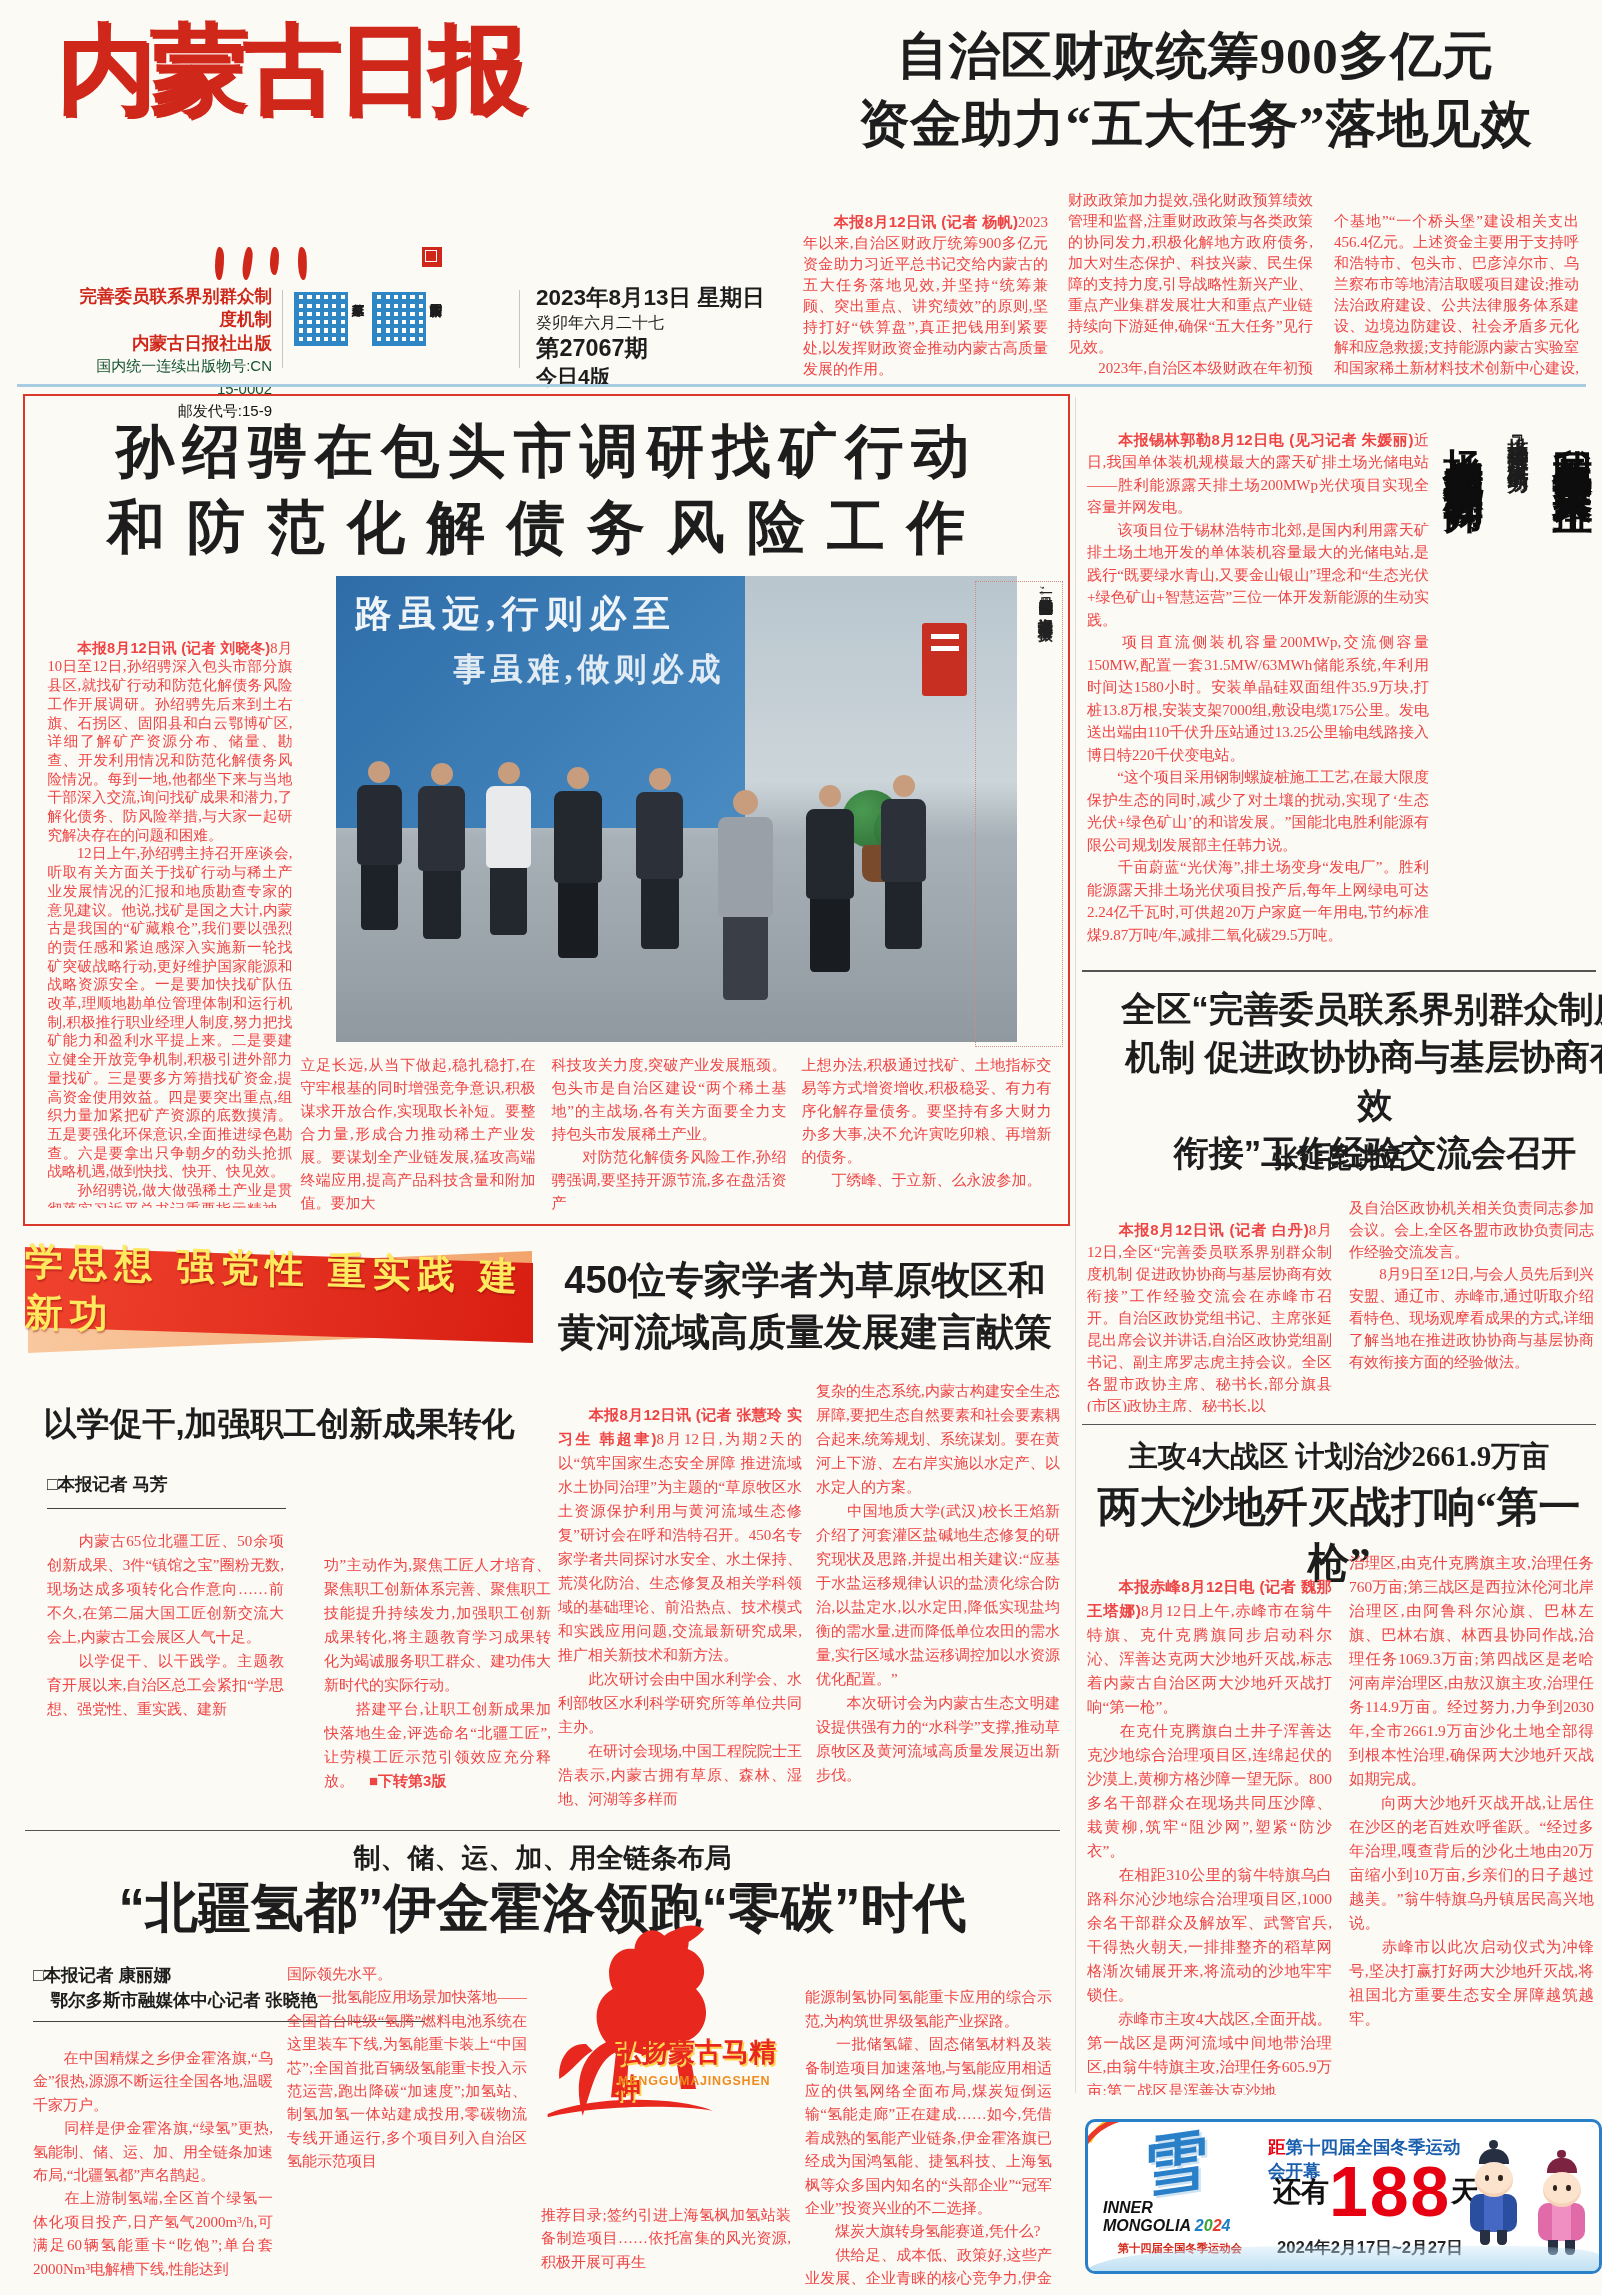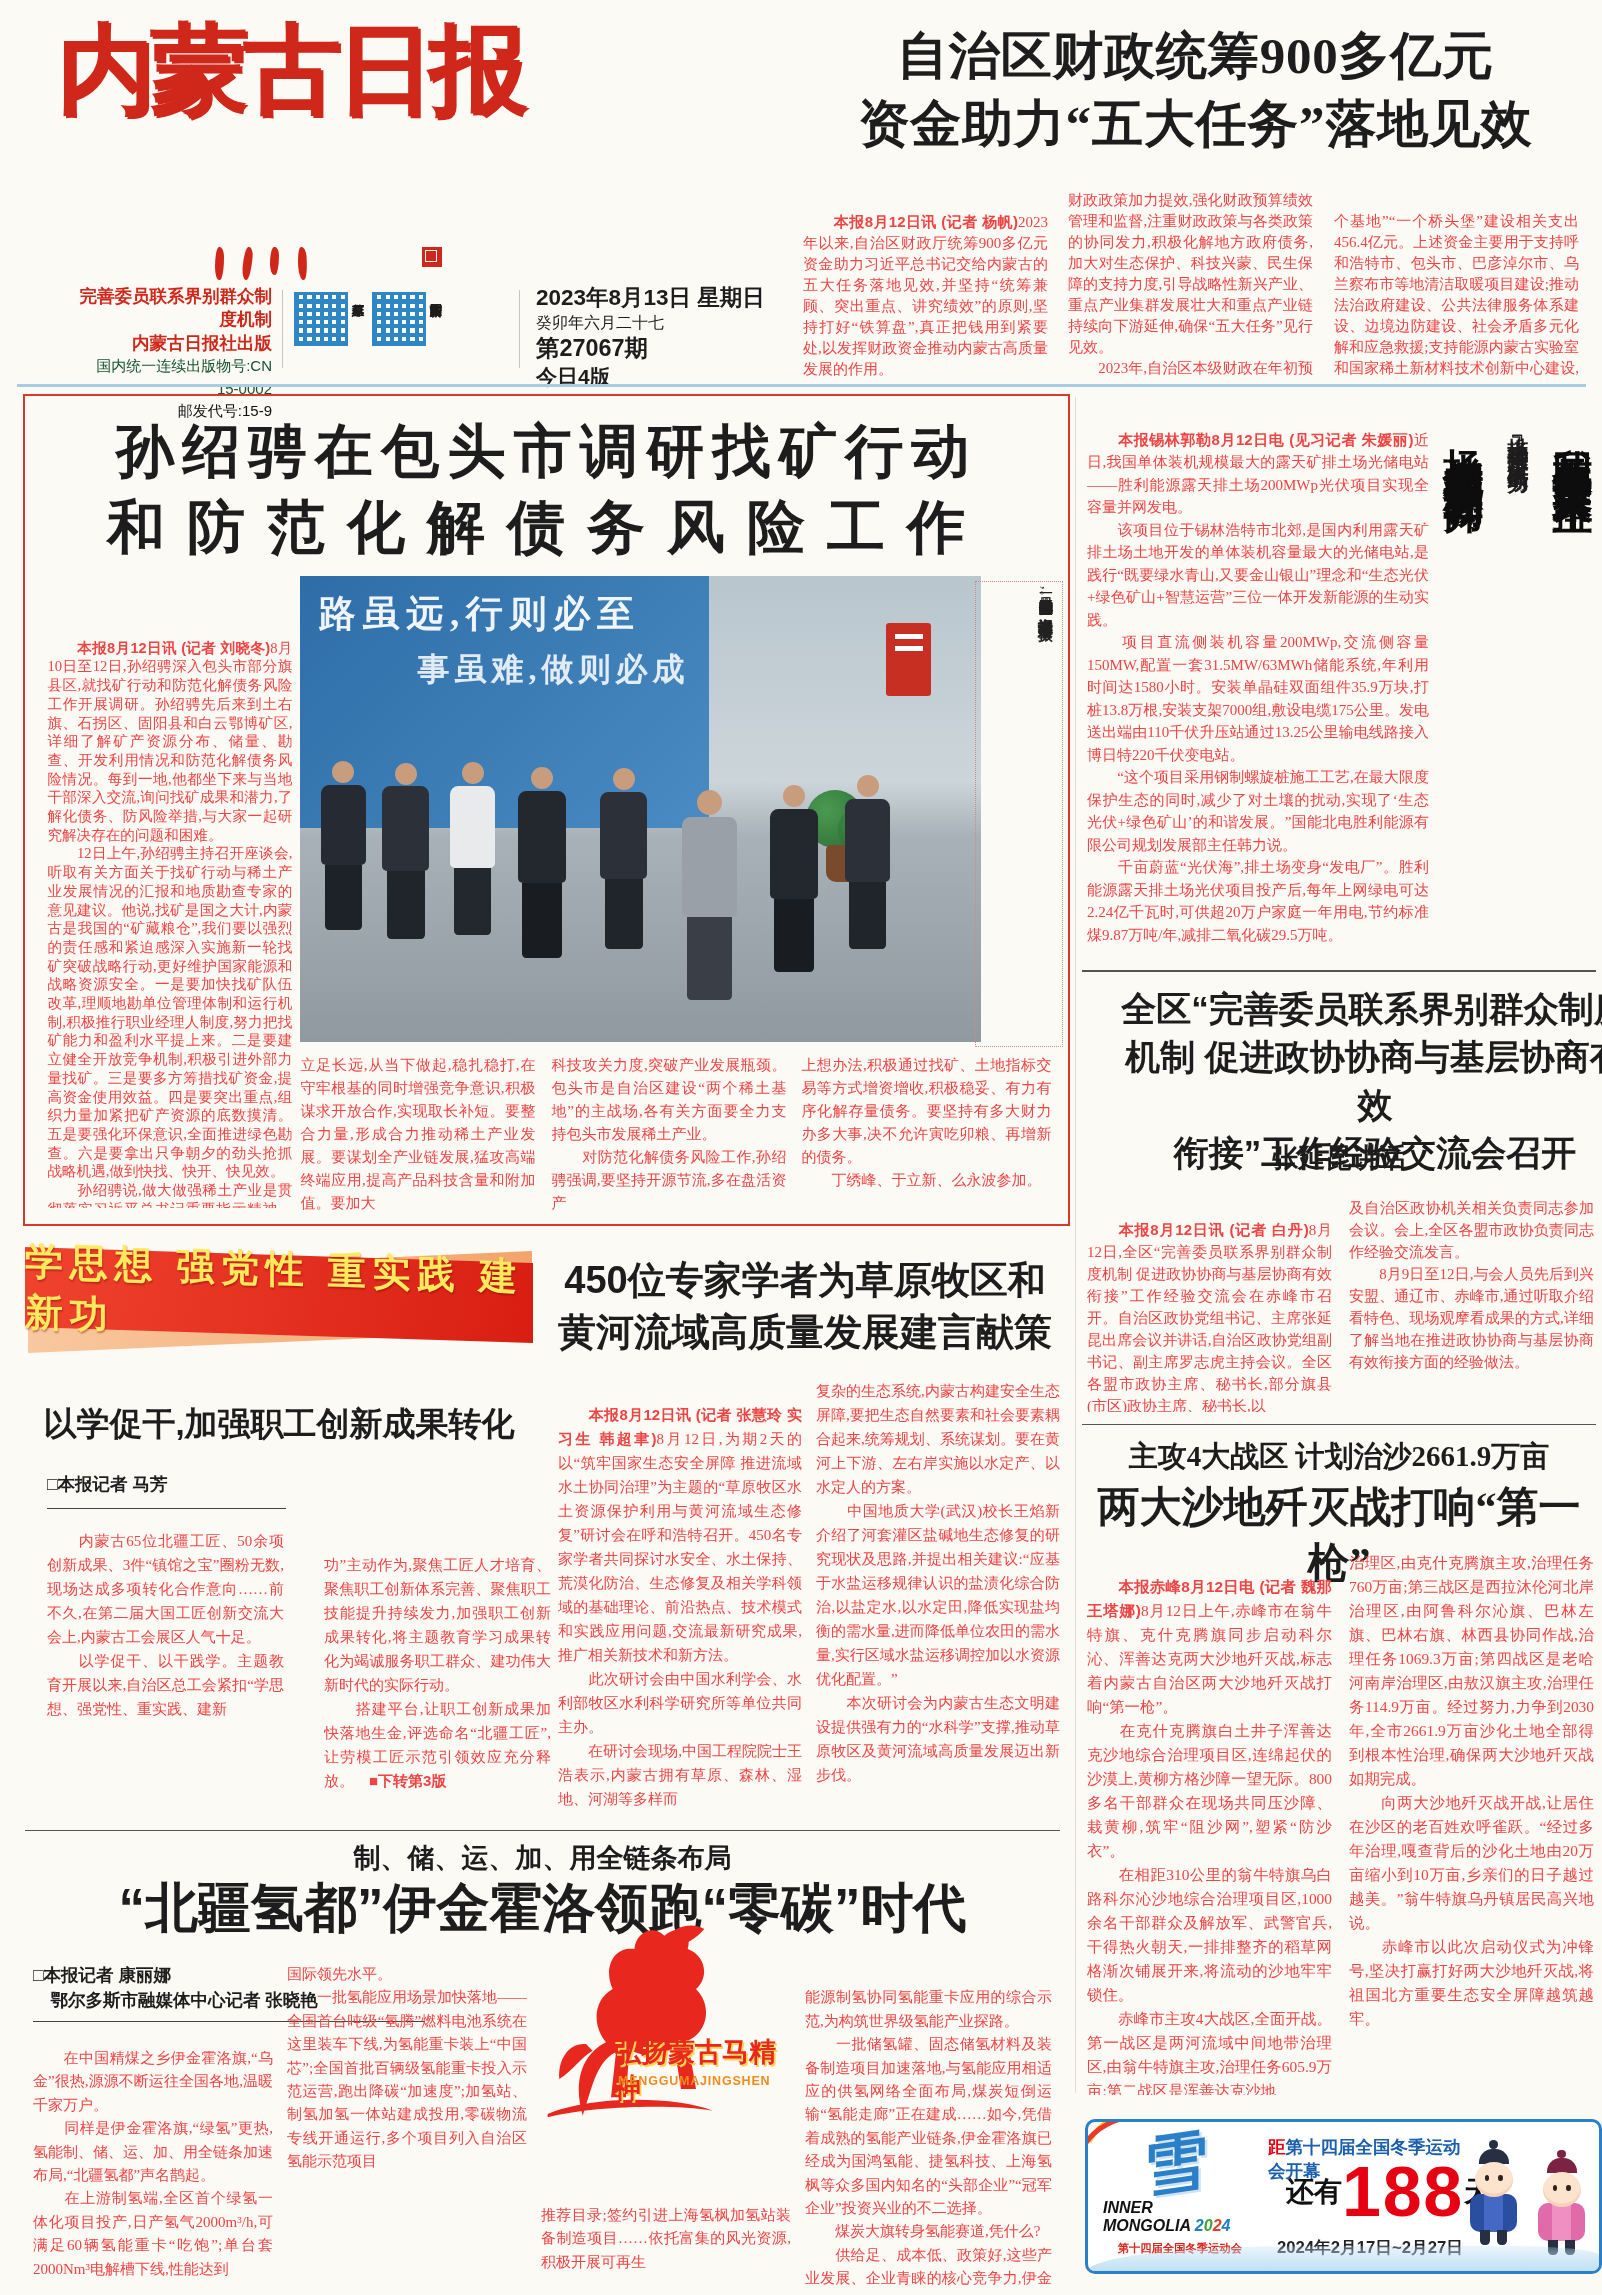--- a/index.html
+++ b/index.html
@@ -17,21 +17,21 @@
          font-size:98px;letter-spacing:-5px;transform:scaleY(2.15) skewX(-7deg);transform-origin:left top;
          text-shadow:2.5px 1.7px 0 #d0271b;}
   .mong{width:9.2px;height:33px;background:#d0271b;border-radius:45% 45% 45% 45%/60% 30% 70% 40%;}
   .qr{background:repeating-linear-gradient(0deg,#2f86c5 0 4.2px,rgba(255,255,255,0) 4.2px 8.3px),
       repeating-linear-gradient(90deg,#2f86c5 0 4.2px,#ffffff 4.2px 8.3px);border:1.7px solid #2f86c5;}
   .vlabel{writing-mode:vertical-rl;font-size:12.5px;font-weight:700;font-family:"Liberation Sans",sans-serif;}
   .vrule{background:#c5c5c5;width:0.8px;}
   
   .serifblack{font-weight:900;}
   
-  #photo{background:linear-gradient(180deg,#b9c6ce 0%,#ccd5da 44%,#a7b1b7 56%,#8f999f 100%);overflow:hidden;}
+  #photo{background:linear-gradient(180deg,#b9c6ce 0%,#ccd5da 44%,#a7b1b7 56%,#8f999f 100%);overflow:hidden;margin-left:36px;}
   .p-head{width:22px;height:22px;border-radius:50%;background:#c79d7e;margin:0 auto;}
   .p-torso{border-radius:8.3px 8.3px 5px 5px;margin:1.7px auto 0;}
   .p-legs{margin:0 auto;border-radius:0 0 4.2px 4.2px;}
   
   .vbig{writing-mode:vertical-rl;font-weight:900;font-family:"Liberation Sans","DejaVu Sans",sans-serif;
         font-size:40px;letter-spacing:4.2px;color:#0d0d0d;}
   
   #ribbon-accent{background:linear-gradient(100deg,#f9c9a0,#f2a36a);transform:skewY(-2.5deg);}
   #ribbon-main{background:linear-gradient(100deg,#f0432e,#d81e12);transform:skewY(1.8deg);
                display:flex;align-items:center;justify-content:center;}
@@ -235,21 +235,21 @@
     <div class="abs" style="left:55px;top:-3.3px;font-size:65px;font-weight:700;color:#2a7fc9;transform:rotate(-8deg) skewX(-8deg);text-shadow:2.5px 2.5px 0 rgba(42,127,201,.22);">雪</div>
     <div class="abs hei" style="left:15px;top:77px;font-style:italic;font-weight:900;font-size:16px;line-height:17.5px;color:#111;">
       <div>INNER</div>
       <div><span>MONGOLIA</span> <span class="digit" style="color:#1d7dc4;">2</span><span class="digit" style="color:#3aa335;">0</span><span class="digit" style="color:#e8392b;">2</span><span class="digit" style="color:#1d7dc4;">4</span></div>
     </div>
     <div class="abs hei" style="left:8.3px;top:119px;width:167px;text-align:center;font-size:11.3px;font-weight:700;color:#d42a1d;">第十四届全国冬季运动会</div>
 
     <div class="abs hei" style="left:180px;top:13.4px;width:209px;font-size:17.5px;font-weight:800;">
       <span style="color:#e60012;">距</span><span style="color:#1a5fae;">第十四届全国冬季运动会开幕</span>
     </div>
-    <div class="abs hei" style="left:198px;top:35px;display:flex;align-items:center;">
+    <div class="abs hei" style="left:185px;top:35px;display:flex;align-items:center;">
       <span style="font-size:28px;font-weight:900;color:#111;">还有</span>
       <span style="font-size:70px;font-weight:900;color:#e60012;letter-spacing:1.7px;line-height:70px;">188</span>
       <span style="font-size:28px;font-weight:900;color:#111;">天</span>
     </div>
     <div class="abs hei" style="left:189px;top:114px;font-size:16.7px;font-weight:800;color:#222;">2024年2月17日~2月27日</div>
 
     <div class="mascot" style="left:374px;top:18.4px;width:63px;">
       <div class="m-knot" style="background:#273042;"></div>
         <div class="m-hat" style="width:30px;background:#273042;"></div>
       <div class="m-head">

